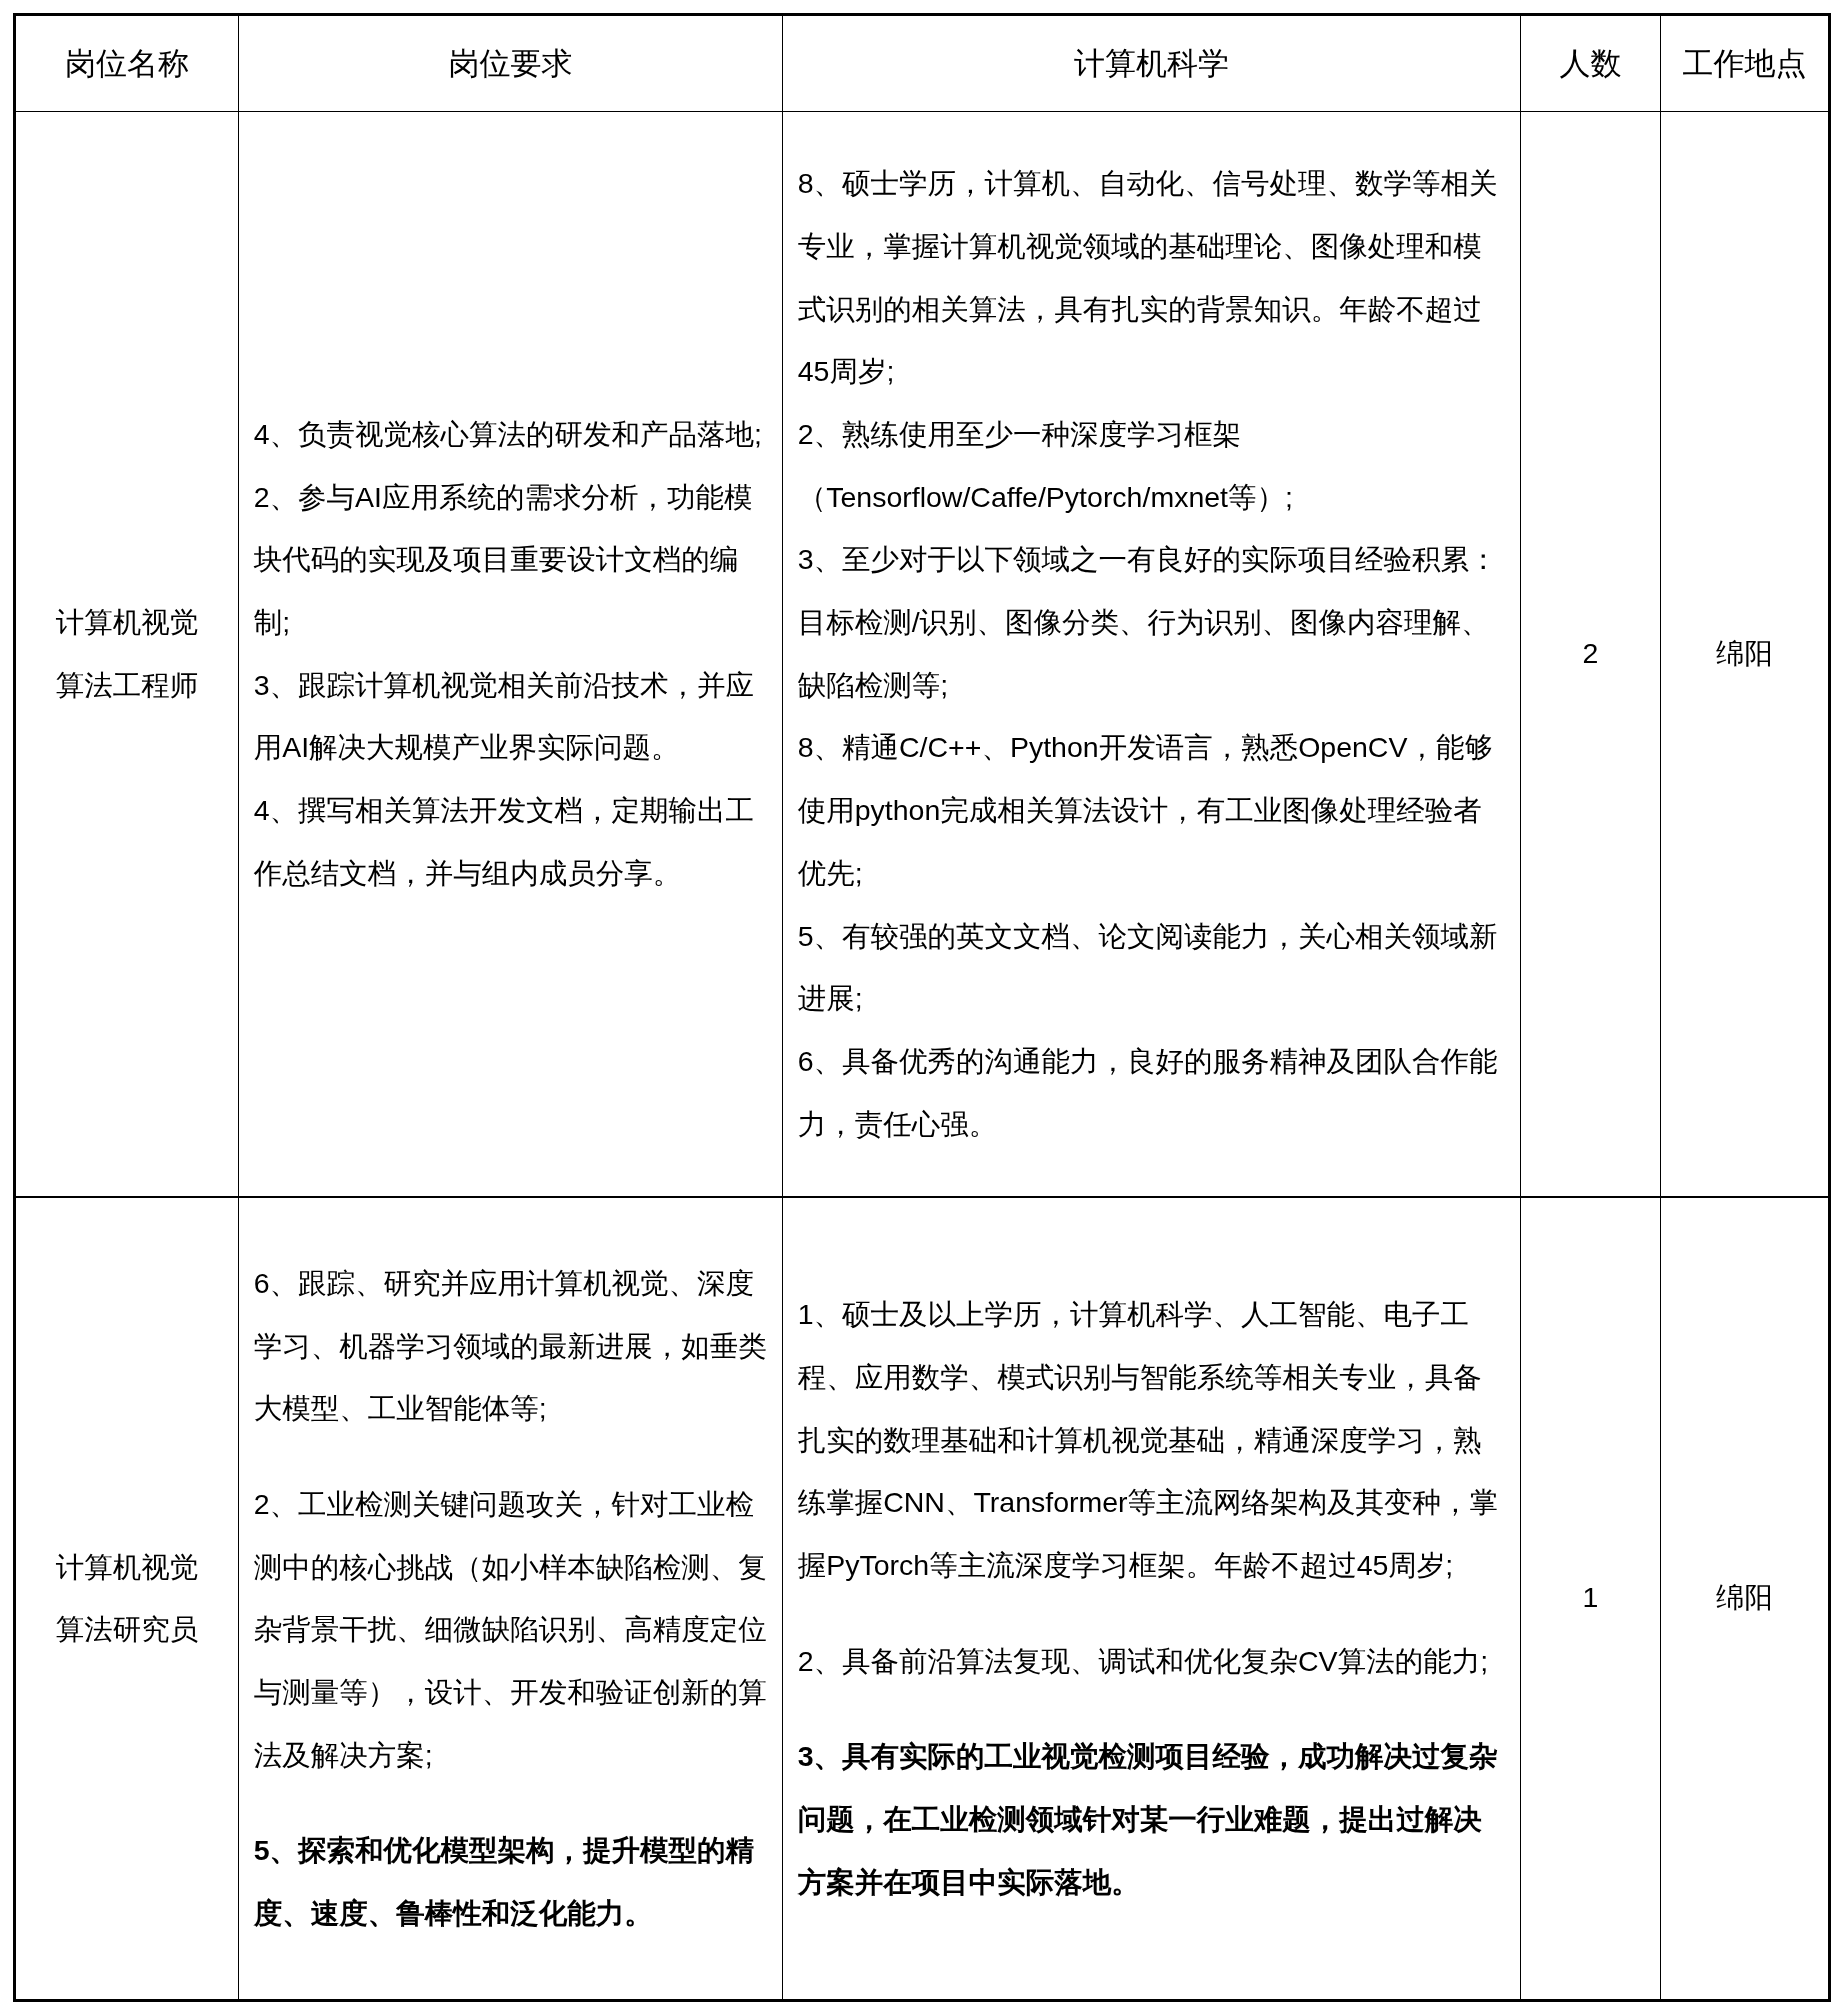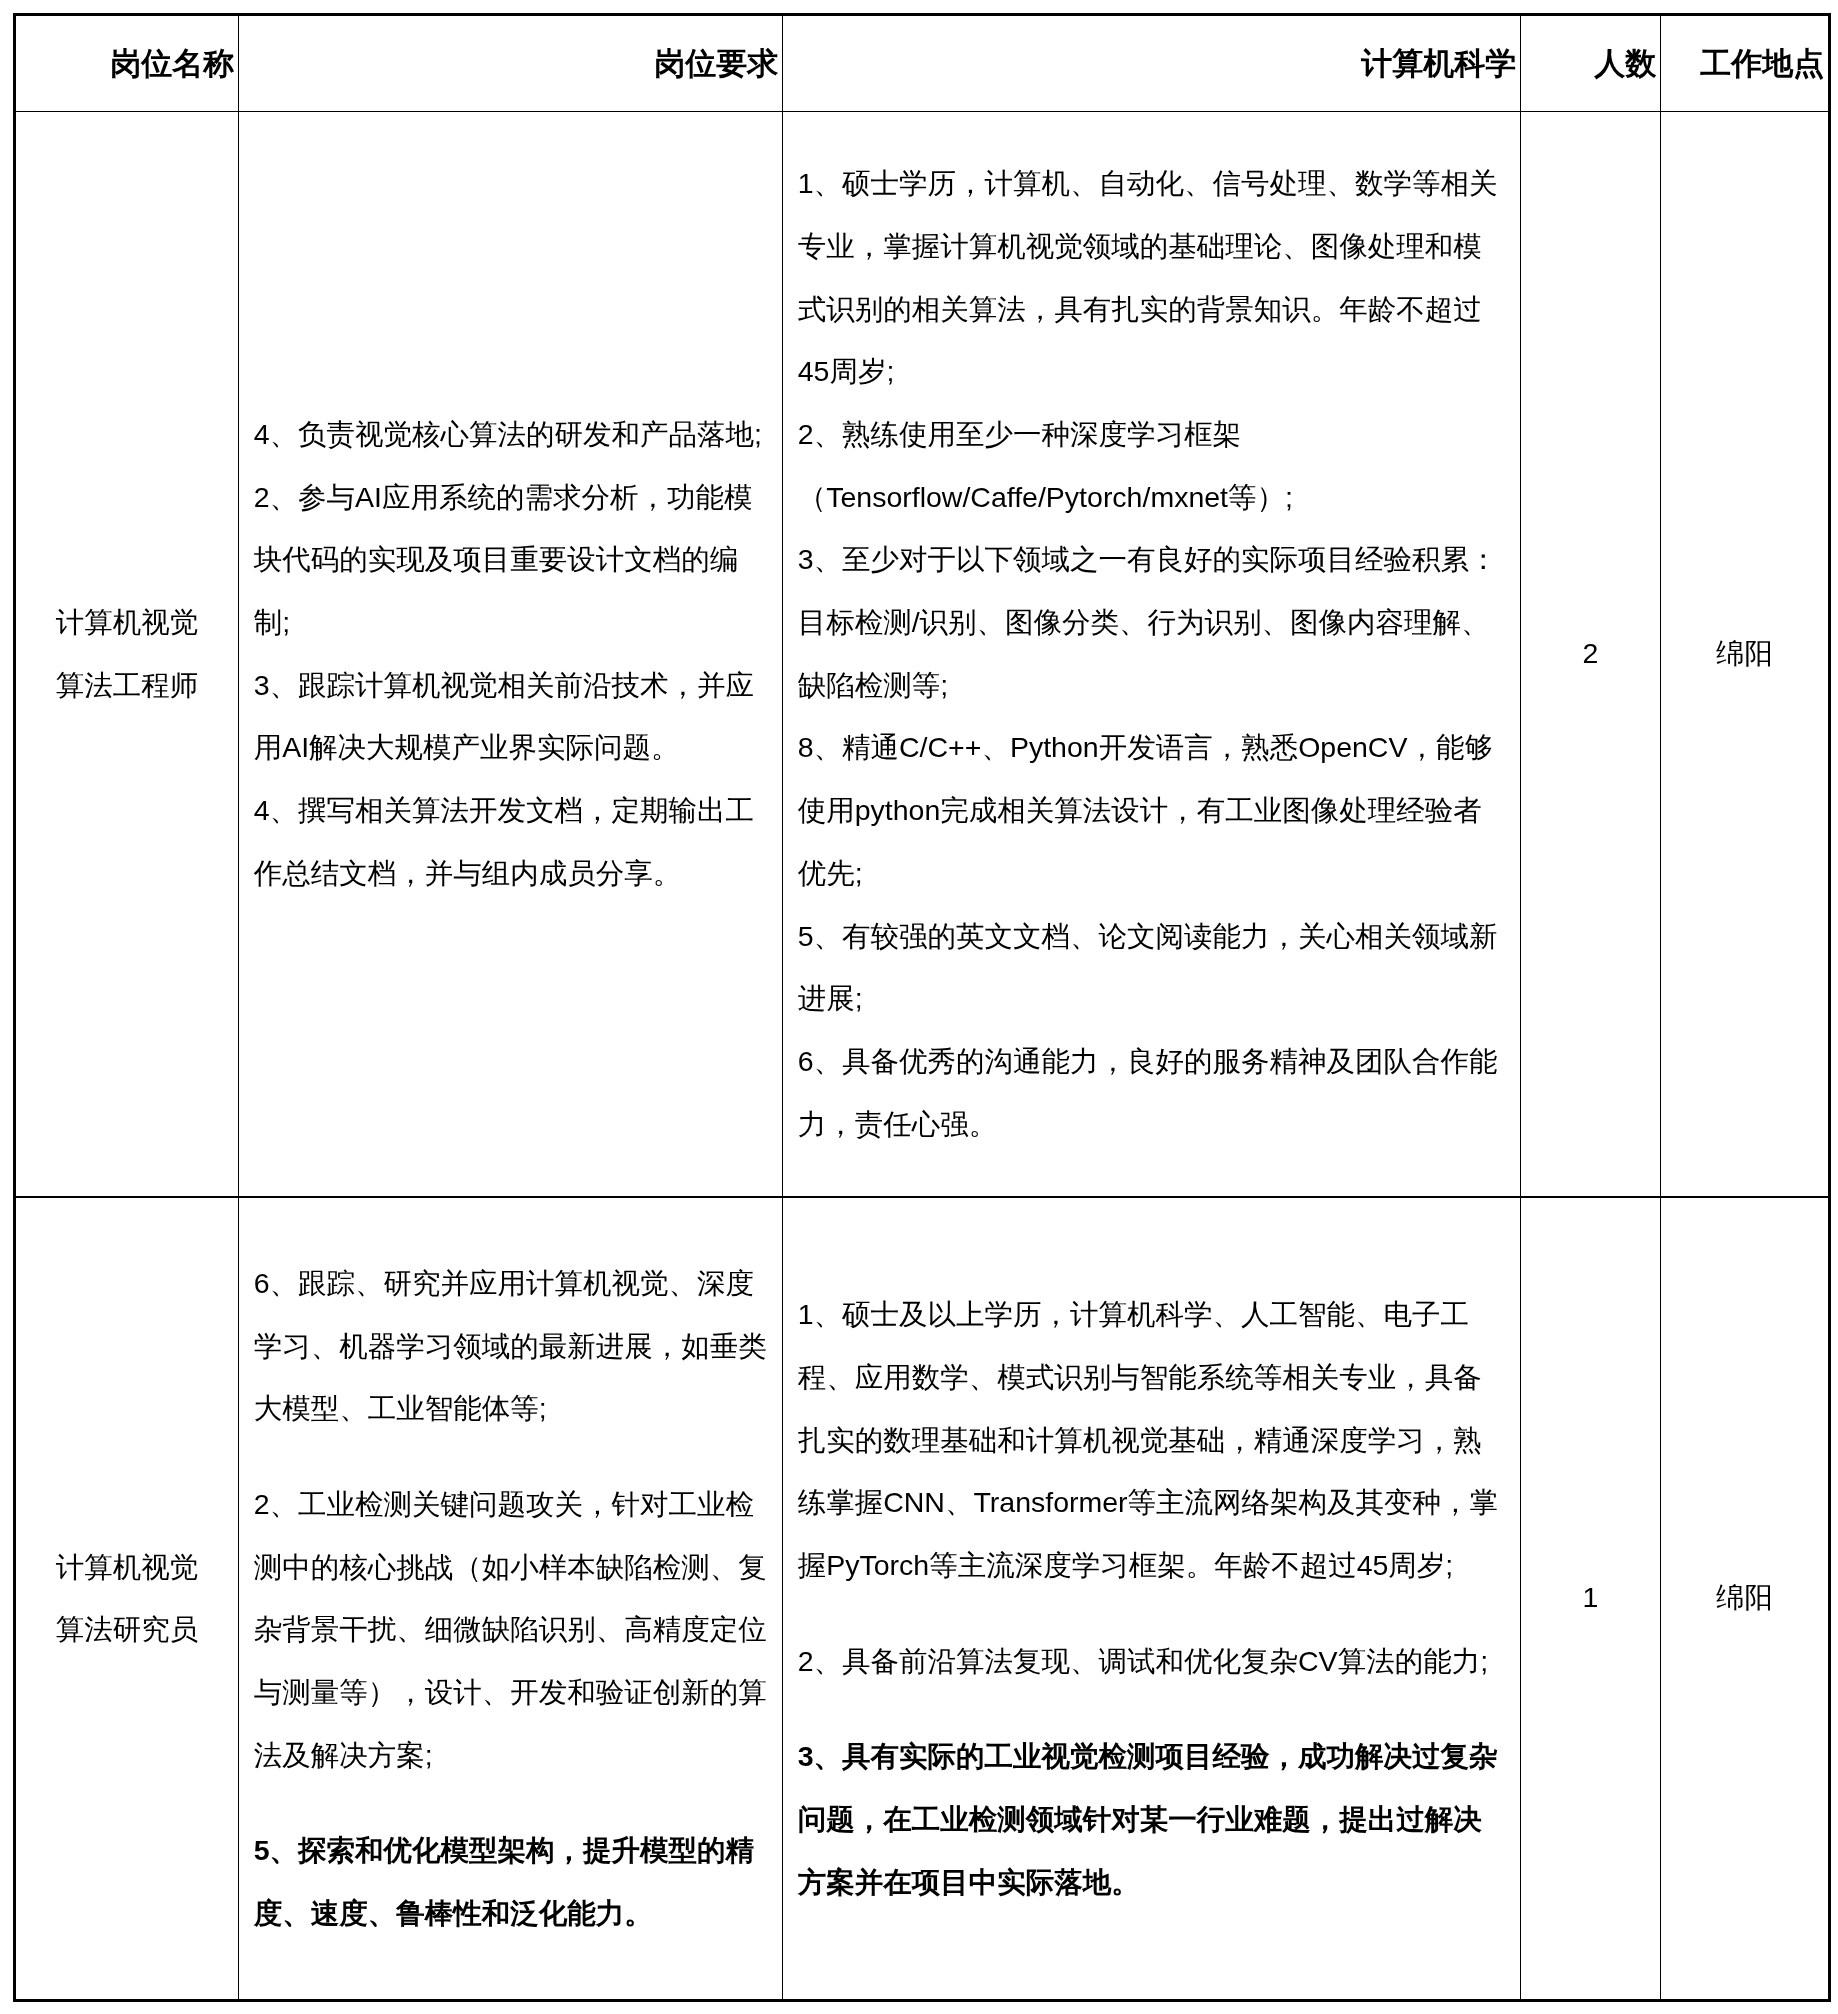--- a/index.html
+++ b/index.html
@@ -27,22 +27,22 @@
     border: 1.8px solid #000000;
   }
   table.jobs {
     border-width: 3.7px;
   }
   thead tr {
     height: 97px;
   }
   th.hcell {
     font-size: 31px;
-    font-weight: bold;
-    text-align: right;
+    font-weight: normal;
+    text-align: center;
     vertical-align: middle;
     border-bottom-width: 2.8px;
     padding: 0 3.7px;
   }
   tbody tr.row-1 { height: 1085px; }
   tbody tr.row-1 td { border-bottom-width: 2.8px; }
   td {
     vertical-align: middle;
     font-size: 28.5px;
   }
@@ -91,21 +91,21 @@
         <td class="text-cell flow">
           <div>
               <p>4、负责视觉核心算法的研发和产品落地;</p>
               <p>2、参与AI应用系统的需求分析，功能模块代码的实现及项目重要设计文档的编制;</p>
               <p>3、跟踪计算机视觉相关前沿技术，并应用AI解决大规模产业界实际问题。</p>
               <p>4、撰写相关算法开发文档，定期输出工作总结文档，并与组内成员分享。</p>
             </div>
         </td>
         <td class="text-cell flow">
           <div>
-              <p>1、硕士学历，计算机、自动化、信号处理、数学等相关专业，掌握计算机视觉领域的基础理论、图像处理和模式识别的相关算法，具有扎实的背景知识。年龄不超过45周岁;</p>
+              <p>8、硕士学历，计算机、自动化、信号处理、数学等相关专业，掌握计算机视觉领域的基础理论、图像处理和模式识别的相关算法，具有扎实的背景知识。年龄不超过45周岁;</p>
               <p>2、熟练使用至少一种深度学习框架（Tensorflow/Caffe/Pytorch/mxnet等）;</p>
               <p>3、至少对于以下领域之一有良好的实际项目经验积累：目标检测/识别、图像分类、行为识别、图像内容理解、缺陷检测等;</p>
               <p>8、精通C/C++、Python开发语言，熟悉OpenCV，能够使用python完成相关算法设计，有工业图像处理经验者优先;</p>
               <p>5、有较强的英文文档、论文阅读能力，关心相关领域新进展;</p>
               <p>6、具备优秀的沟通能力，良好的服务精神及团队合作能力，责任心强。</p>
             </div>
         </td>
         <td class="center-cell">2</td>
         <td class="center-cell">绵阳</td>
       </tr>

